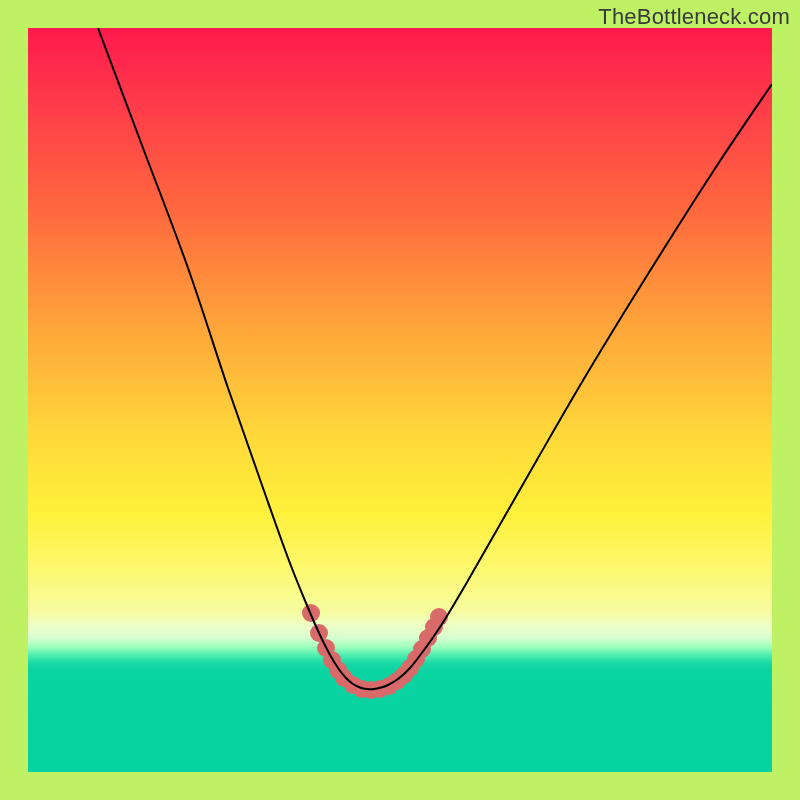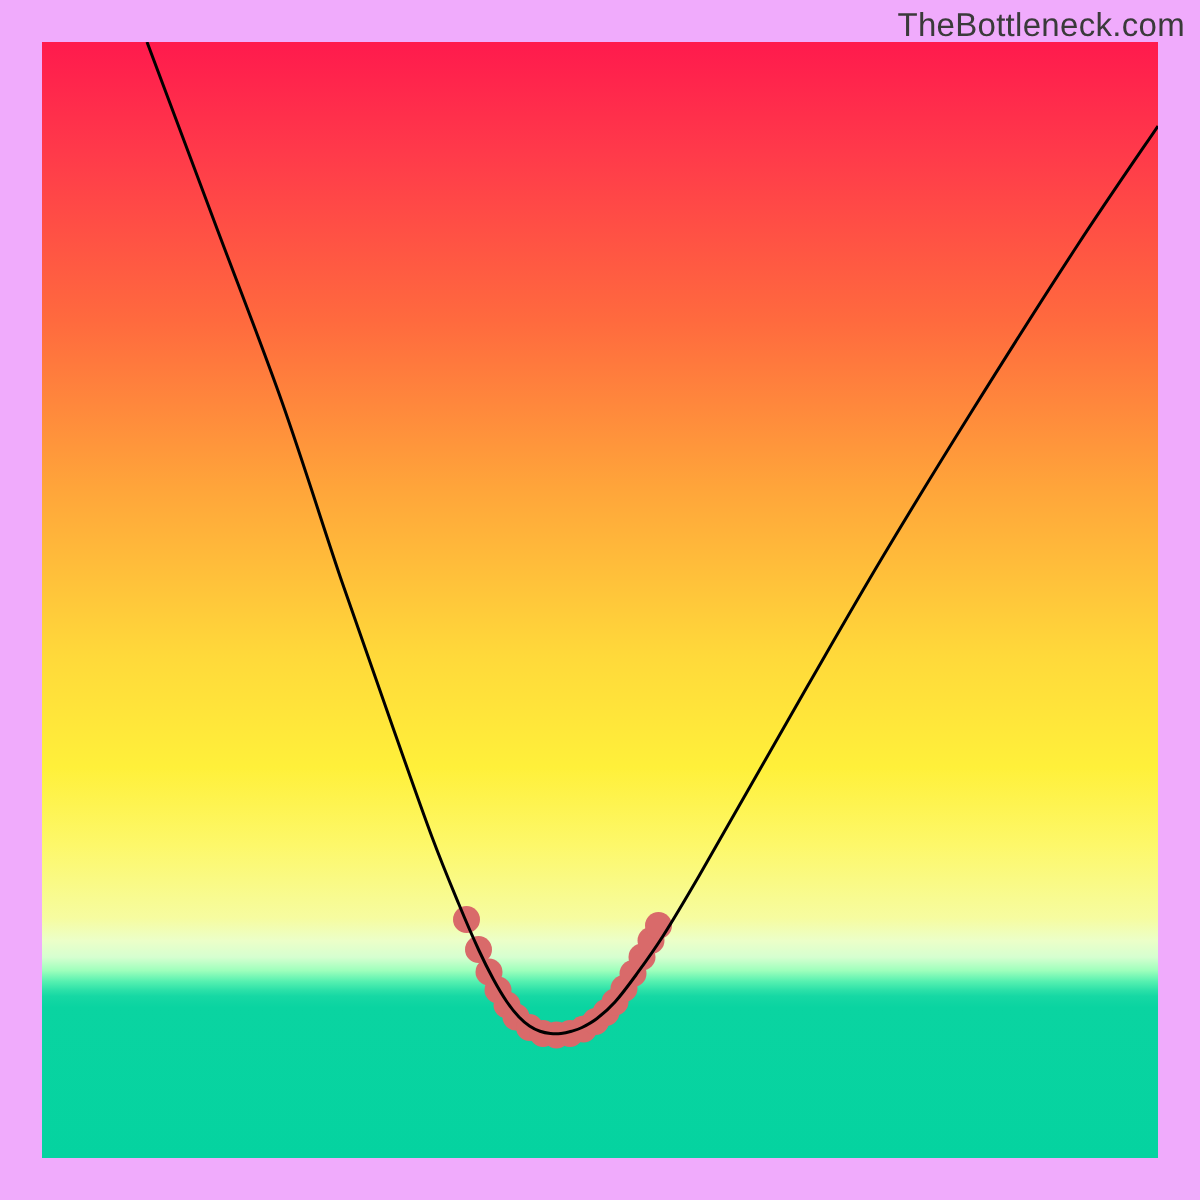--- a/index.html
+++ b/index.html
@@ -10,21 +10,21 @@
     background: #000;
     overflow: hidden;
     font-family: Arial, Helvetica, sans-serif;
   }
   .frame {
     position: absolute;
     left: 0;
     top: 0;
     width: 800px;
     height: 800px;
-    background: #f0abfc;
+    background: #bef264;
   }
   .plot {
     position: absolute;
     left: 28px;
     top: 28px;
     width: 744px;
     height: 744px;
     background: linear-gradient(to bottom,
       #ff1a4d 0%,
       #ff3a4a 10%,

